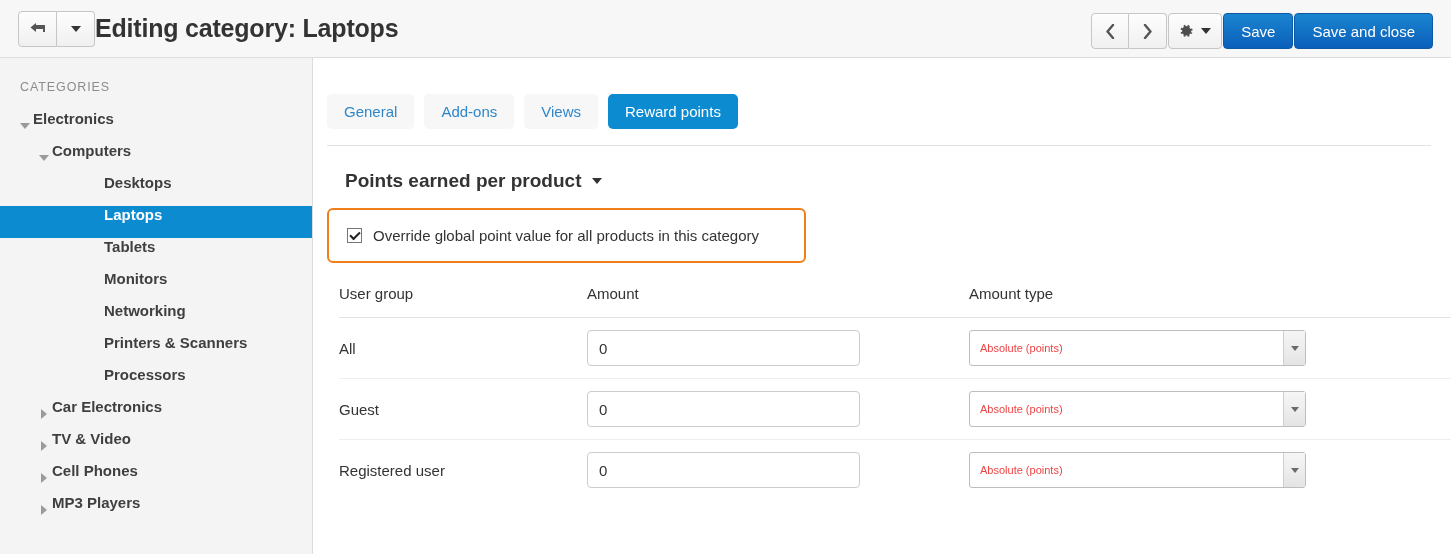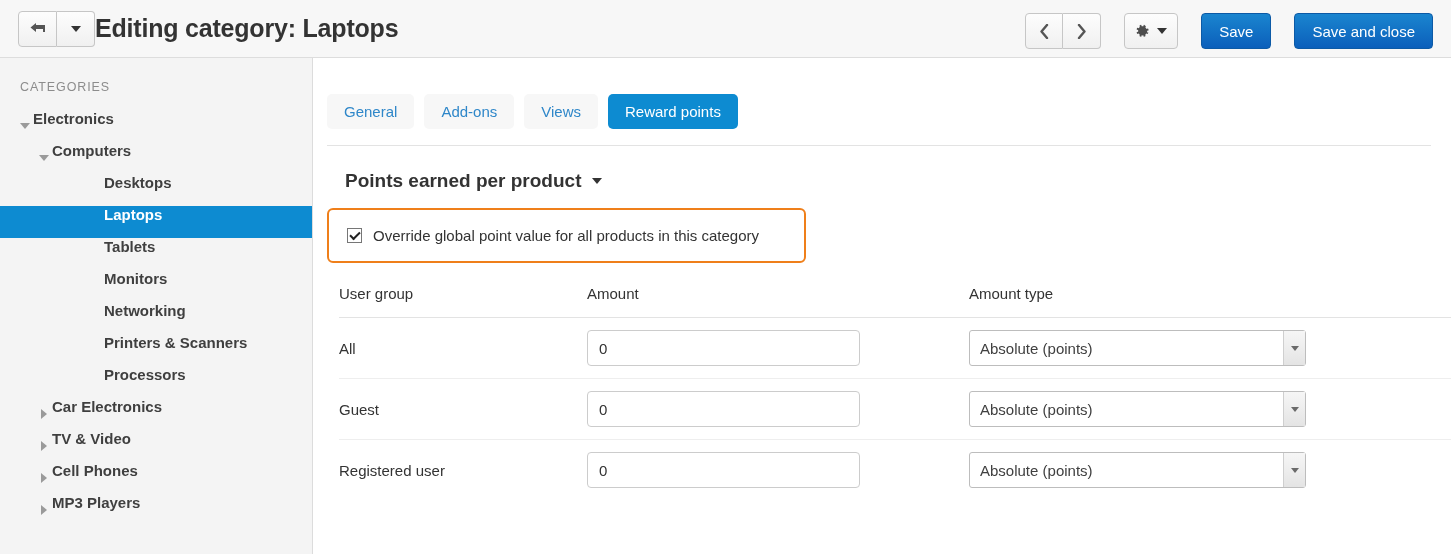--- a/index.html
+++ b/index.html
@@ -51,21 +51,21 @@
     white-space: nowrap;
   }
 
   .header-right {
     position: absolute;
     right: 18px;
     top: 0;
     height: 62px;
     display: flex;
     align-items: center;
-    gap: 23px;
+    gap: 1px;
   }
   .btn-primary {
     background: linear-gradient(to bottom, #1a85cf 0%, #0b5fbb 100%);
     border: 1px solid #0c5aa6;
     color: #ffffff;
     height: 36px;
     padding: 0 17px;
     font-size: 15px;
     border-radius: 4px;
     cursor: pointer;
@@ -240,22 +240,22 @@
     border-radius: 3px;
     background: #ffffff;
     display: flex;
     align-items: center;
     position: relative;
     cursor: pointer;
   }
   .sel-text {
     flex: 1;
     padding-left: 10px;
-    font-size: 15px;
-    color: #404040;
+    font-size: 11px;
+    color: #ef4444;
     white-space: nowrap;
     overflow: hidden;
   }
   .sel-arrow {
     width: 22px;
     height: 100%;
     background: linear-gradient(to bottom, #f6f6f6 0%, #e4e4e4 100%);
     border-left: 1px solid #cfcfcf;
     display: flex;
     align-items: center;

